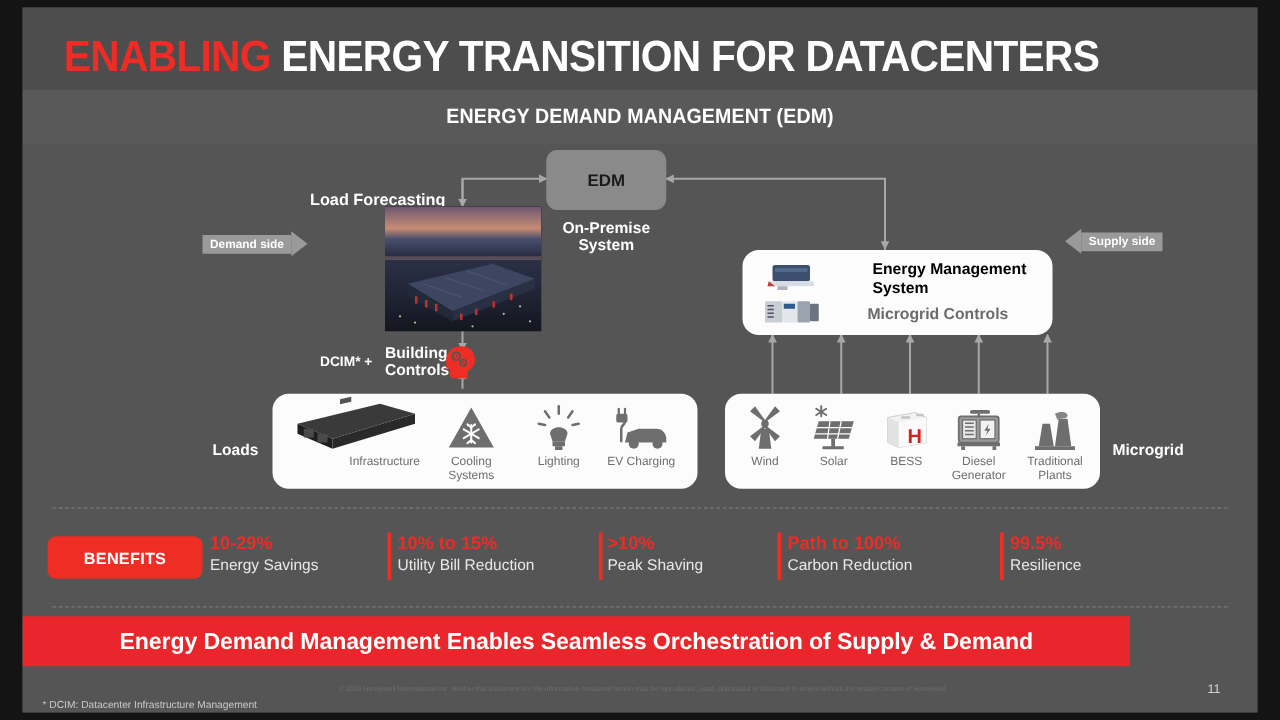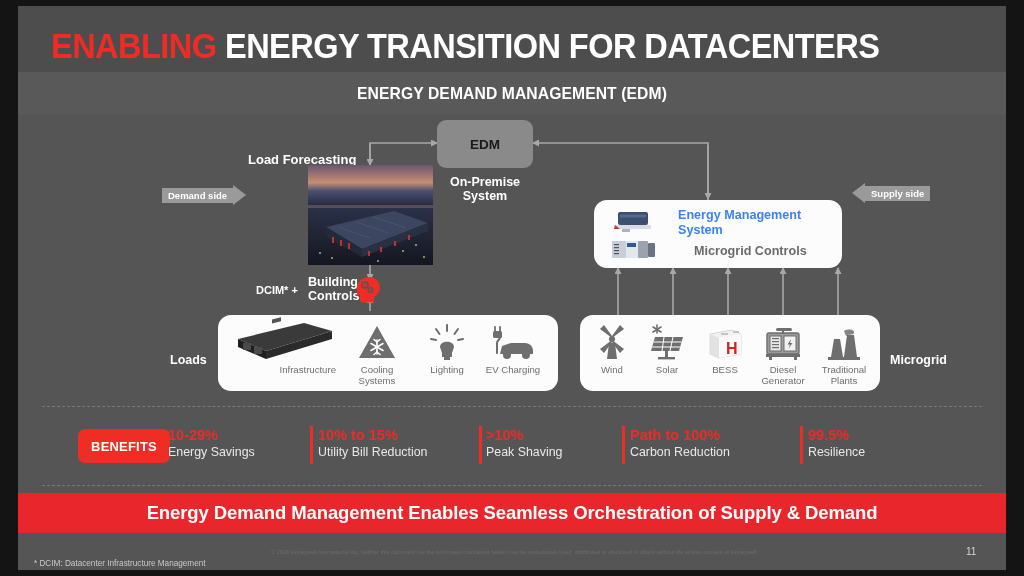--- a/index.html
+++ b/index.html
@@ -138,21 +138,21 @@
     letter-spacing: 0.2px;
   }
   .ben-item { position: absolute; text-align: left; }
   .ben-val { color: #ef2b26; font-weight: 700; font-size: 14.5px; line-height: 17px; }
   .ben-cap { color: #e8e8e8; font-size: 12.4px; line-height: 16px; }
   .ben-sep { position: absolute; width: 2.5px; background: #ee2d24; }
 
   
   .red-banner {
     position: absolute; left: 0;
-    width: 988px;
+    width: 886px;
     background: #e8262b;
     display: flex; align-items: center; justify-content: center;
     color: #ffffff; font-weight: 700; font-size: 18.5px;
     letter-spacing: -0.1px;
   }
 
   .footnote {
     position: absolute;
     color: #c9c9c9; font-size: 8.2px;
   }
@@ -299,21 +299,21 @@
 
     <div class="card" style="left:576px; top:85px; width:248px; height:68px;">
 
       <svg class="abs" style="left:18px; top:9px;" width="44" height="26" viewBox="0 0 44 26">
         <rect x="6" y="3" width="30" height="13" rx="2" fill="#3c4f6e"></rect>
         <rect x="8" y="5.5" width="26" height="3" fill="#536a8c"></rect>
         <rect x="3" y="16" width="36" height="4" rx="1" fill="#d8dde5"></rect>
         <rect x="10" y="20" width="8" height="3" fill="#aab2bf"></rect>
         <path d="M3,16 L8,20 L2,20 Z" fill="#c23b33"></path>
       </svg>
-      <div class="abs" style="left:84px; top:8px; font-size:12.6px; font-weight:700; color:#3b82f6; line-height:15px;">
+      <div class="abs" style="left:104px; top:8px; font-size:12.6px; font-weight:700; color:#000000; line-height:15px;">
         <div>Energy Management</div>
         <div>System</div>
       </div>
 
       <svg class="abs" style="left:16px; top:38px;" width="48" height="22" viewBox="0 0 48 22">
         <rect x="2" y="3" width="14" height="17" rx="1" fill="#c9ced6"></rect>
         <rect x="16" y="3" width="12" height="17" rx="1" fill="#e3e6ea"></rect>
         <rect x="28" y="3" width="10" height="17" rx="1" fill="#9aa3ae"></rect>
         <rect x="38" y="5" width="7" height="14" rx="1" fill="#6a737f"></rect>
         <g fill="#4a5260">
@@ -514,21 +514,21 @@
           <div>Traditional</div>
           <div>Plants</div>
         </div>
       </div>
     </div>
 
     <div class="lbl-white-bold" style="left:872px; top:238px; font-size:12.5px;">Microgrid</div>
 
     <div class="dashed" style="left:24px; top:291px; width:940px;"></div>
 
-    <div class="ben-pill" style="left:20px; top:314px; width:92px; height:34px;margin-left:40px;">
+    <div class="ben-pill" style="left:20px; top:314px; width:124px; height:34px;">
       <span>BENEFITS</span>
     </div>
 
     <div class="ben-item" style="left:150px; top:312px; width:156px;">
       <div class="ben-val">10-29%</div>
       <div class="ben-cap">Energy Savings</div>
     </div>
     <div class="ben-sep" style="left:292px; top:311px; height:38px;"></div>
 
     <div class="ben-item" style="left:300px; top:312px; width:166px;">

